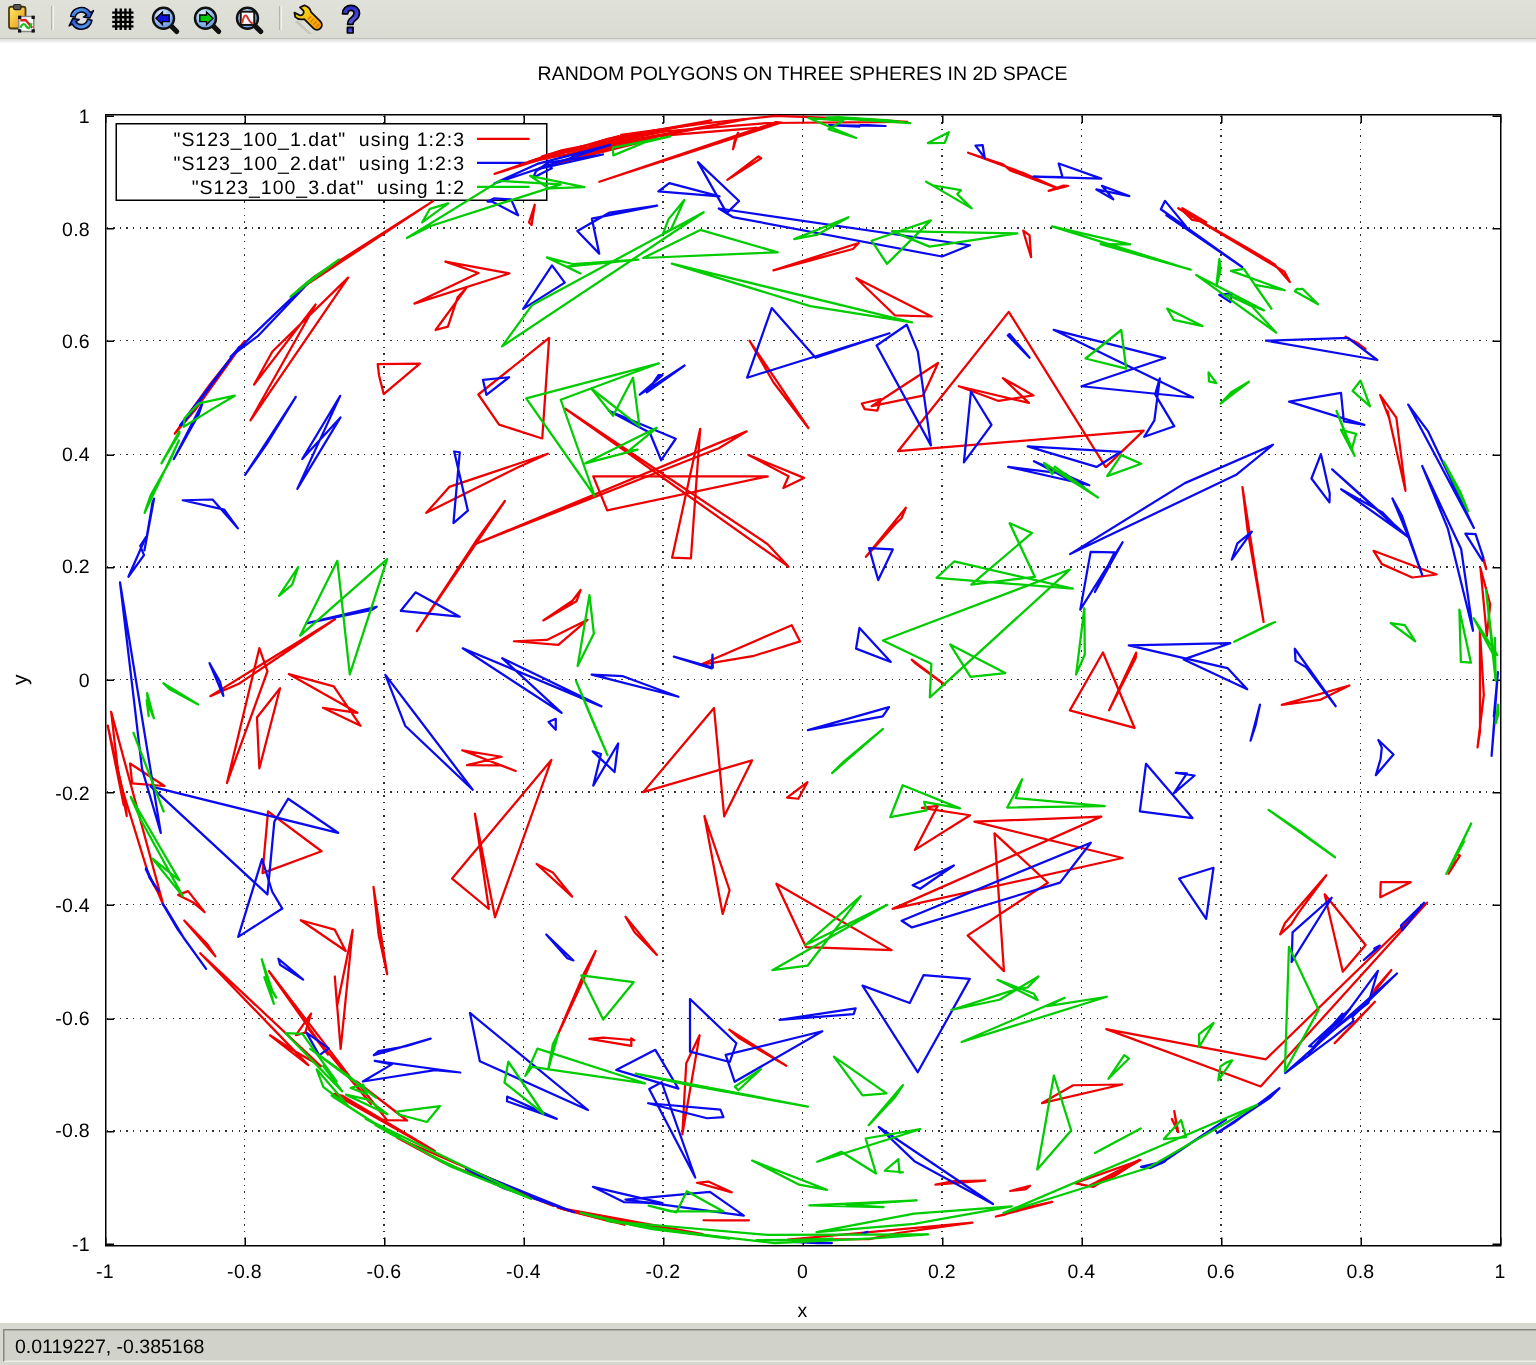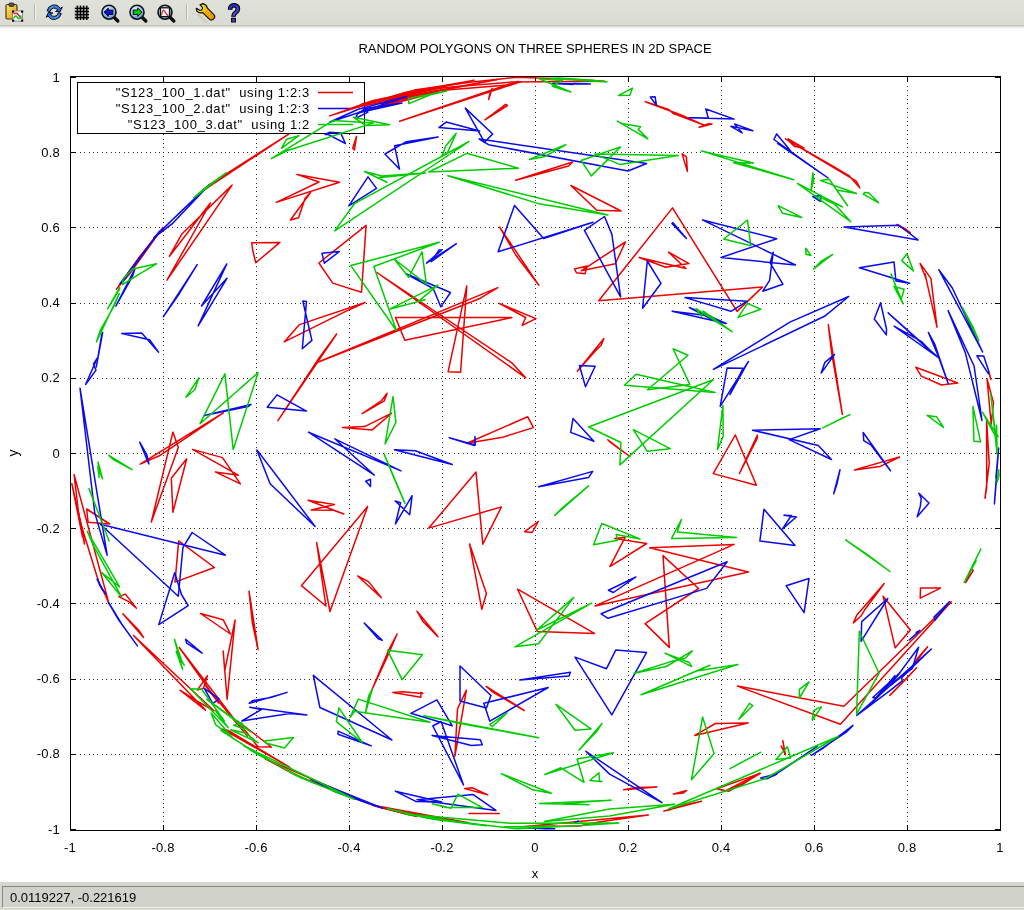--- a/index.html
+++ b/index.html
@@ -536,13 +536,13 @@
 </g>
 
 <g fill="url(#qg)" stroke="#000" stroke-width="1.1" stroke-linejoin="round">
  <path d="M228.3 9.2 C228.3 5.6 230.8 3.6 234.0 3.6 C237.2 3.6 239.7 5.6 239.7 8.8 C239.7 11.5 238.1 12.7 236.7 13.7 C235.7 14.4 235.3 15.0 235.3 16.3 L231.7 16.3 C231.7 14.0 232.7 12.7 234.1 11.7 C235.4 10.8 236.0 10.0 236.0 8.9 C236.0 7.6 235.2 6.9 234.0 6.9 C232.7 6.9 231.9 7.7 231.9 9.2 Z"></path>
  <rect x="231.6" y="18.2" width="3.8" height="3.8"></rect>
 </g>
 </svg>
   </div>
 <div id="tshadow"></div>
 <div id="status">
-    <div id="spanel">0.0119227, -0.221619</div>
+    <div id="spanel">0.0119227, -0.385168</div>
   </div>
 </body></html>

